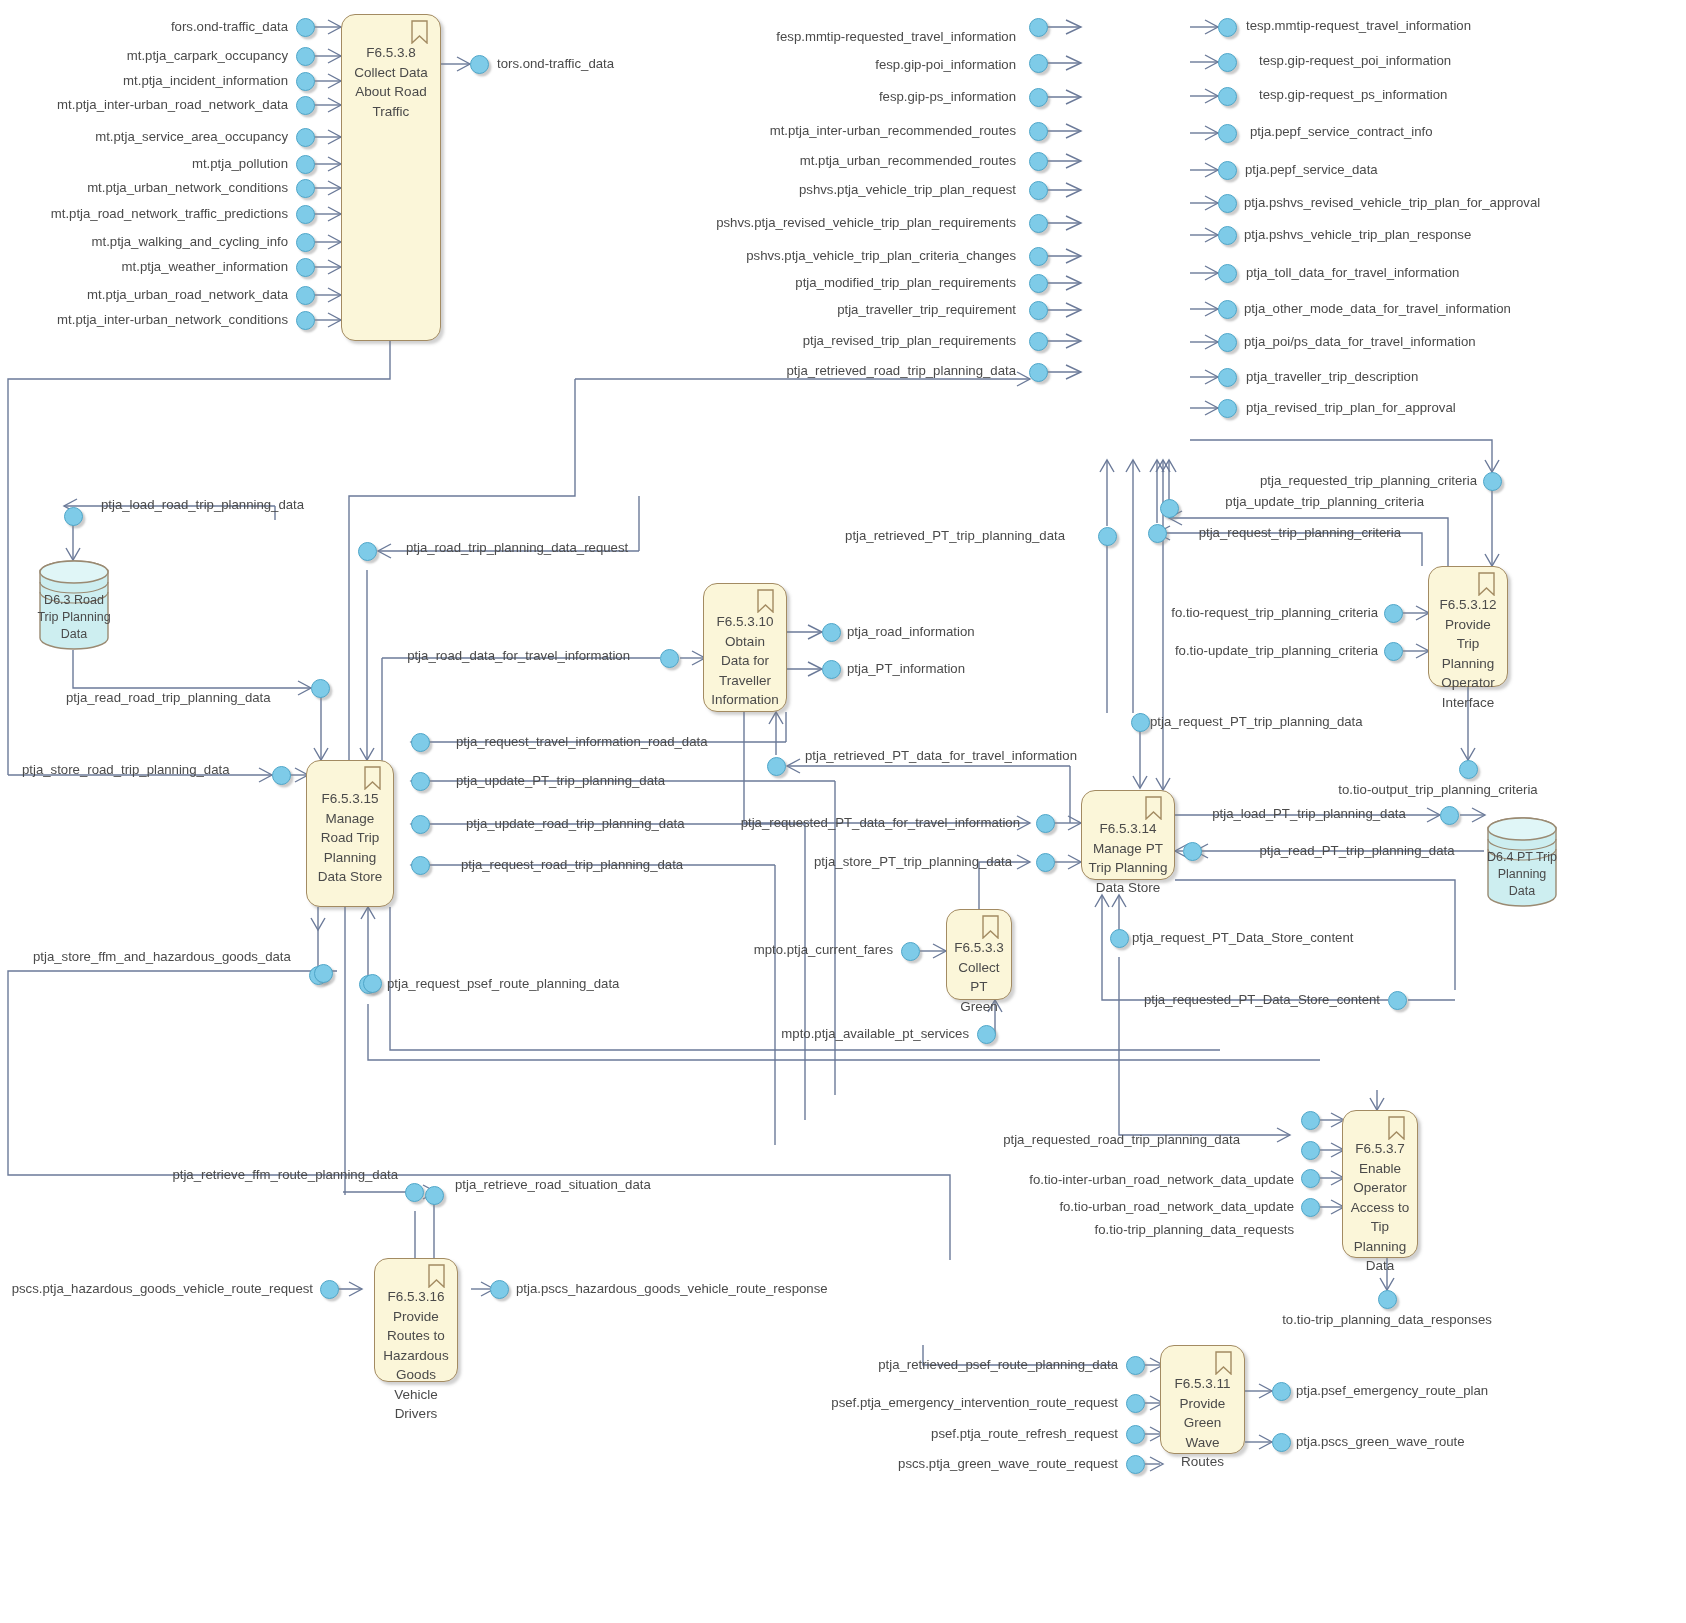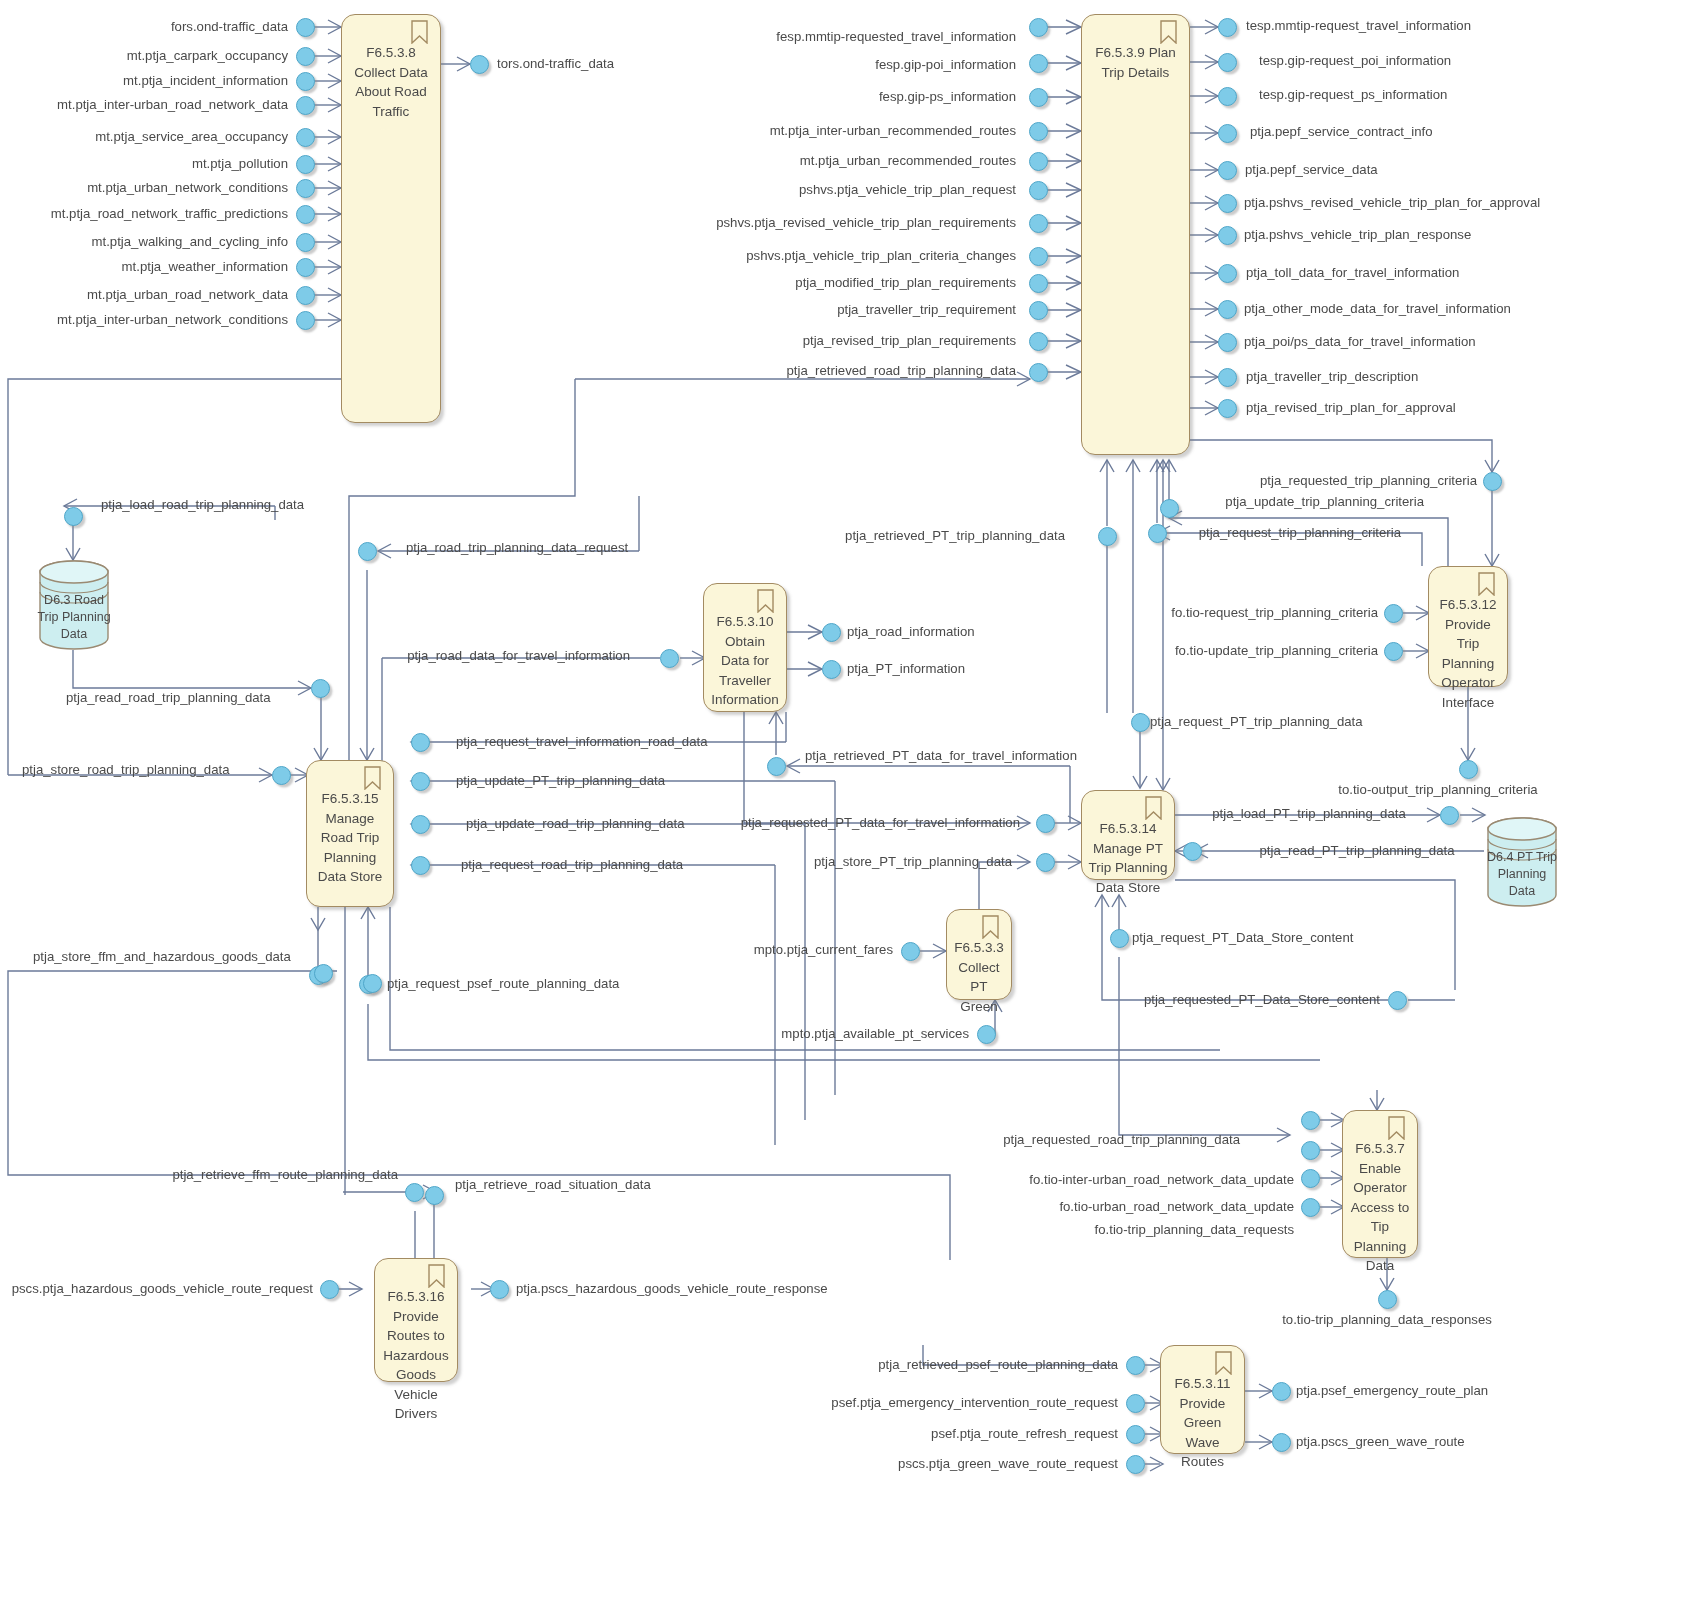--- a/index.html
+++ b/index.html
@@ -338,33 +338,27 @@
   <path d="M1245,1391 H1272"></path>
         <path d="M1259,1384 l13,7 l-13,7"></path>
   <path d="M1245,1442 H1272"></path>
         <path d="M1259,1435 l13,7 l-13,7"></path>
   <path d="M1115,1365 H923 V1345"></path>
   <path d="M1202,1345 V1365"></path>
 
   </g>
 </svg>
 
-<div class="proc topalign" style="left:341px;top:14px;width:100px;height:409px;border-radius:14px;">
+<div class="proc topalign" style="left:341px;top:14px;width:100px;height:327px;border-radius:14px;">
   <svg class="bm" viewBox="0 0 17 24">
         <path d="M1 1 h15 v22 l-7.5 -7 l-7.5 7 z" fill="none" stroke="#a38b62" stroke-width="1.4"></path>
       </svg>
   <span class="ptext">F6.5.3.8 Collect Data About Road Traffic</span>
 </div>
 
-<div class="proc topalign" style="left:1081px;top:14px;width:109px;height:441px;">
-  <svg class="bm" viewBox="0 0 17 24">
-        <path d="M1 1 h15 v22 l-7.5 -7 l-7.5 7 z" fill="none" stroke="#a38b62" stroke-width="1.4"></path>
-      </svg>
-  <span class="ptext">F6.5.3.9 Plan Trip Details</span>
-</div>
 
 <div class="proc topalign" style="left:703px;top:583px;width:84px;height:129px;">
   <svg class="bm" viewBox="0 0 17 24">
         <path d="M1 1 h15 v22 l-7.5 -7 l-7.5 7 z" fill="none" stroke="#a38b62" stroke-width="1.4"></path>
       </svg>
   <span class="ptext">F6.5.3.10 Obtain Data for Traveller Information</span>
 </div>
 
 <div class="proc topalign" style="left:1428px;top:566px;width:80px;height:121px;">
   <svg class="bm" viewBox="0 0 17 24">

